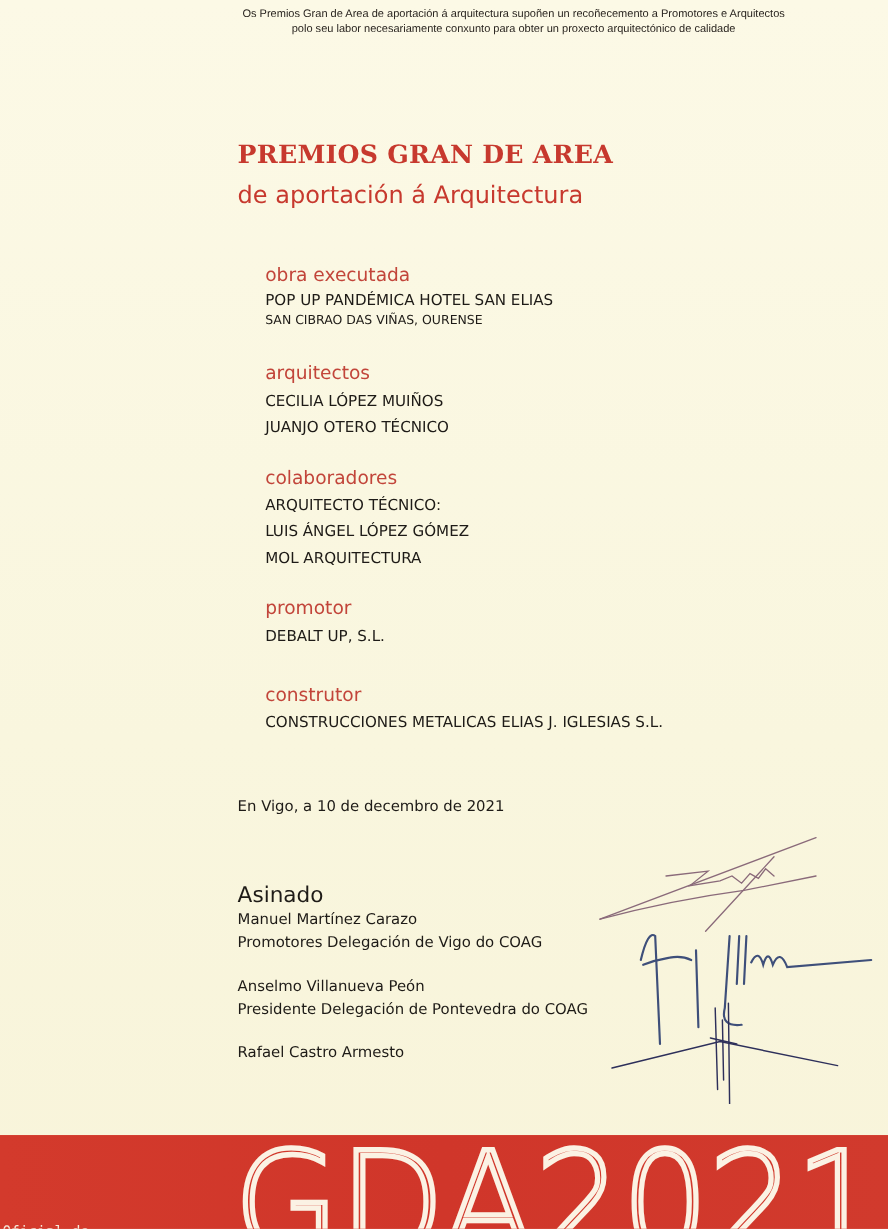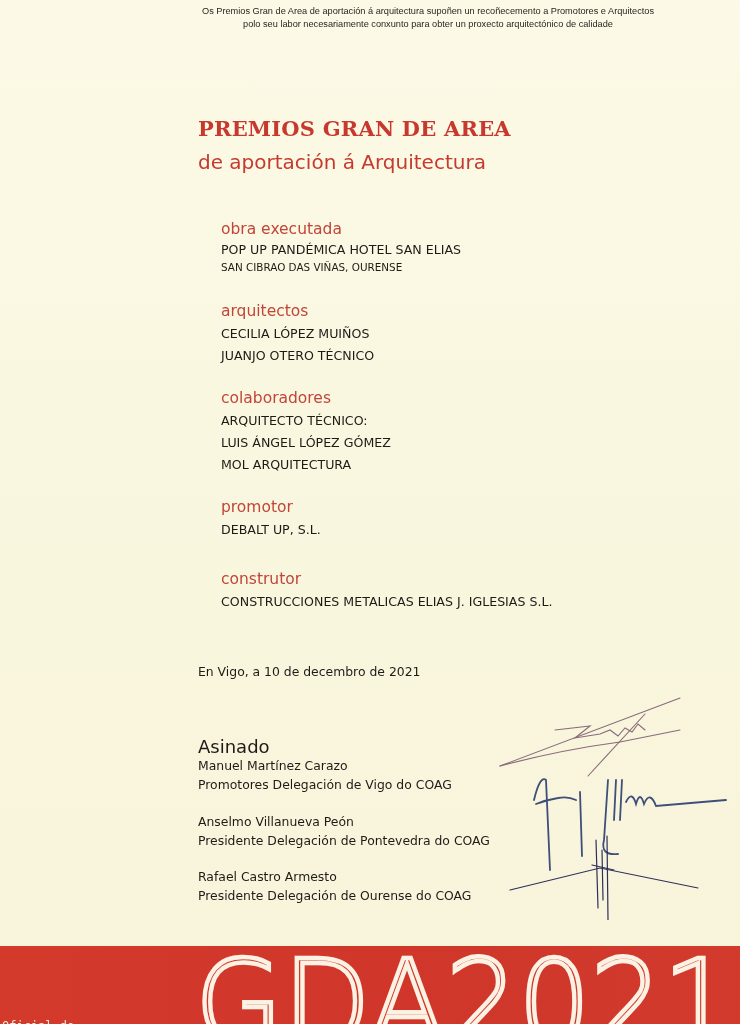--- a/index.html
+++ b/index.html
@@ -96,21 +96,20 @@
   <div class="signer" style="top:756px;">
     <div>Manuel Martínez Carazo</div>
     <div>Promotores Delegación de Vigo do COAG</div>
   </div>
   <div class="signer" style="top:812px;">
     <div>Anselmo Villanueva Peón</div>
     <div>Presidente Delegación de Pontevedra do COAG</div>
   </div>
   <div class="signer" style="top:867px;">
     <div>Rafael Castro Armesto</div>
-    <div>Presidente Delegación de Ourense do COAG</div>
   </div>
 
   <svg class="signatures" viewBox="0 0 260 240">
     <g fill="none" stroke="#8a6a7a" stroke-width="1.1" stroke-linecap="round">
       <path d="M20 86 L200 18"></path>
       <path d="M20 86 Q80 70 140 62 L200 50"></path>
       <path d="M75 50 L110 46 L95 58 L120 54 L130 50 L138 56 L145 48 L152 52 L158 44 L165 50"></path>
       <path d="M108 96 L165 34"></path>
     </g>
     <g fill="none" stroke="#3e4f7a" stroke-width="1.8" stroke-linecap="round">

